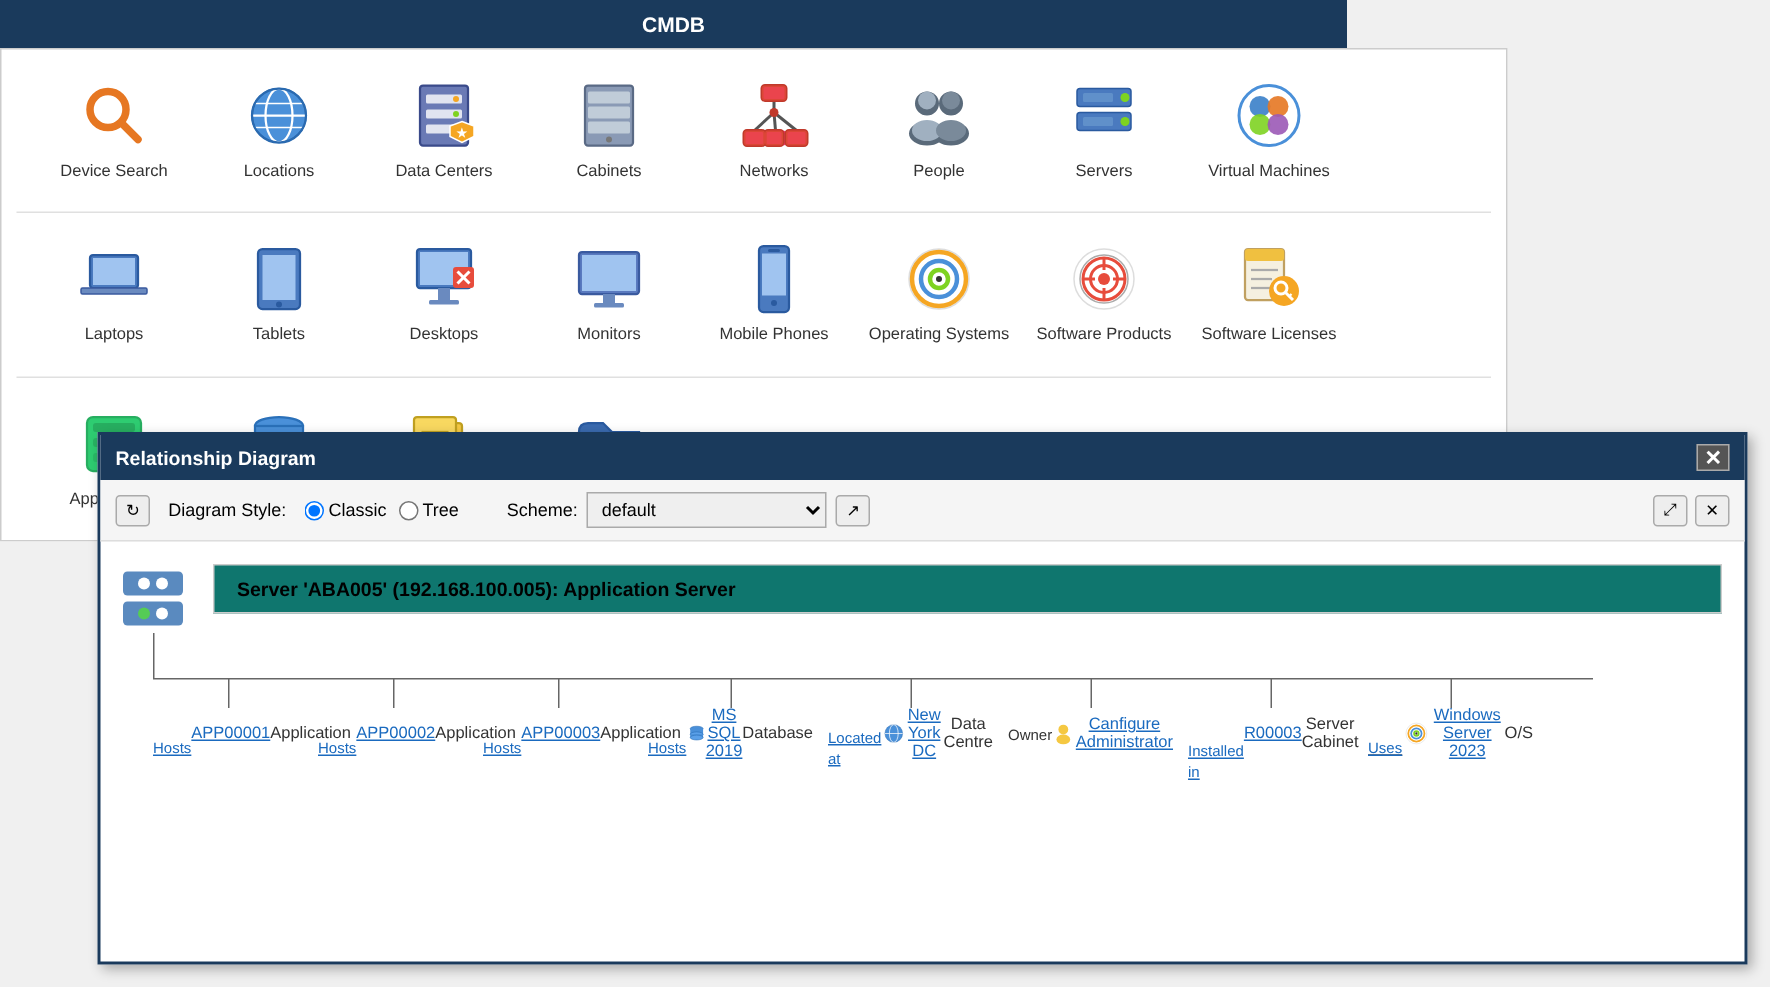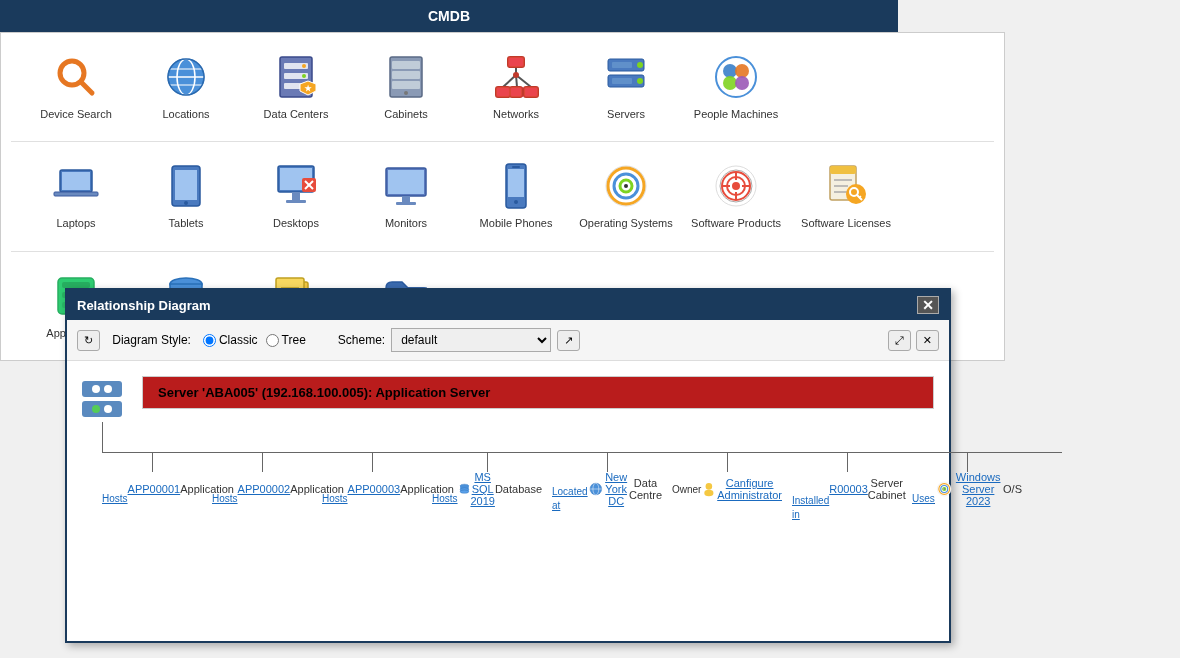--- a/index.html
+++ b/index.html
@@ -56,21 +56,21 @@
     .grid-divider {
       border-top: 1px solid #e0e0e0;
       margin: 0 10px;
     }
 
     
     .rel-dialog {
       position: absolute;
       top: 288px;
       left: 65px;
-      width: 886px;
+      width: 1100px;
       background: white;
       border: 2px solid #1a3a5c;
       box-shadow: 3px 3px 8px rgba(0,0,0,0.3);
       z-index: 10;
     }
 
     .rel-dialog-header {
       background: #1a3a5c;
       color: white;
       padding: 6px 10px;
@@ -127,21 +127,21 @@
       cursor: pointer;
       font-size: 11px;
     }
 
     .rel-body {
       padding: 15px;
       min-height: 280px;
     }
 
     .server-title-bar {
-      background: #b91c1c;
+      background: #0f766e;
       border: 1px solid #ccc;
       padding: 8px 15px;
       font-size: 13px;
       font-weight: bold;
       flex: 1;
       margin-left: 10px;
     }
 
     .child-node {
       display: flex;
@@ -265,20 +265,35 @@
 
           <rect x="16" y="4" width="16" height="10" rx="2" fill="#e74c3c" opacity="0.7"></rect>
           <rect x="4" y="34" width="14" height="10" rx="2" fill="#e74c3c" opacity="0.7"></rect>
           <rect x="18" y="34" width="12" height="10" rx="2" fill="#e74c3c" opacity="0.7"></rect>
           <rect x="32" y="34" width="14" height="10" rx="2" fill="#e74c3c" opacity="0.7"></rect>
         </svg>
       </div>
       <span class="icon-label">Networks</span>
     </div>
 
+    <div class="icon-item">
+      <div class="icon-img">
+        <svg width="48" height="48" viewBox="0 0 48 48">
+          <circle cx="16" cy="16" r="8" fill="#5a6a7a"></circle>
+          <circle cx="32" cy="16" r="8" fill="#5a6a7a"></circle>
+          <ellipse cx="16" cy="36" rx="12" ry="8" fill="#5a6a7a"></ellipse>
+          <ellipse cx="32" cy="36" rx="12" ry="8" fill="#5a6a7a"></ellipse>
+          <circle cx="16" cy="14" r="6" fill="#a0b0c0"></circle>
+          <circle cx="32" cy="14" r="6" fill="#7a8a9a"></circle>
+          <ellipse cx="16" cy="34" rx="10" ry="7" fill="#a0b0c0"></ellipse>
+          <ellipse cx="32" cy="34" rx="10" ry="7" fill="#7a8a9a"></ellipse>
+        </svg>
+      </div>
+      <span class="icon-label">People</span>
+    </div>
 
     <div class="icon-item">
       <div class="icon-img">
         <svg width="48" height="48" viewBox="0 0 48 48">
           <rect x="6" y="6" width="36" height="12" rx="2" fill="#4a7abf" stroke="#2a5a9f" stroke-width="1"></rect>
           <rect x="6" y="22" width="36" height="12" rx="2" fill="#4a7abf" stroke="#2a5a9f" stroke-width="1"></rect>
           <circle cx="38" cy="12" r="3" fill="#7ed321"></circle>
           <circle cx="38" cy="28" r="3" fill="#7ed321"></circle>
           <rect x="10" y="9" width="20" height="6" rx="1" fill="#6a9acf" opacity="0.7"></rect>
           <rect x="10" y="25" width="20" height="6" rx="1" fill="#6a9acf" opacity="0.7"></rect>
@@ -290,21 +305,21 @@
     <div class="icon-item">
       <div class="icon-img">
         <svg width="48" height="48" viewBox="0 0 48 48">
           <circle cx="24" cy="24" r="20" fill="white" stroke="#4a90d9" stroke-width="2"></circle>
           <circle cx="18" cy="18" r="7" fill="#3a80c9" opacity="0.9"></circle>
           <circle cx="30" cy="18" r="7" fill="#e67722" opacity="0.9"></circle>
           <circle cx="18" cy="30" r="7" fill="#7ed321" opacity="0.9"></circle>
           <circle cx="30" cy="30" r="7" fill="#9b59b6" opacity="0.9"></circle>
         </svg>
       </div>
-      <span class="icon-label">People Machines</span>
+      <span class="icon-label">Virtual Machines</span>
     </div>
   </div>
 
   <div class="grid-divider"></div>
 
   <div class="icon-grid">
 
     <div class="icon-item">
       <div class="icon-img">
         <svg width="48" height="48" viewBox="0 0 48 48">

